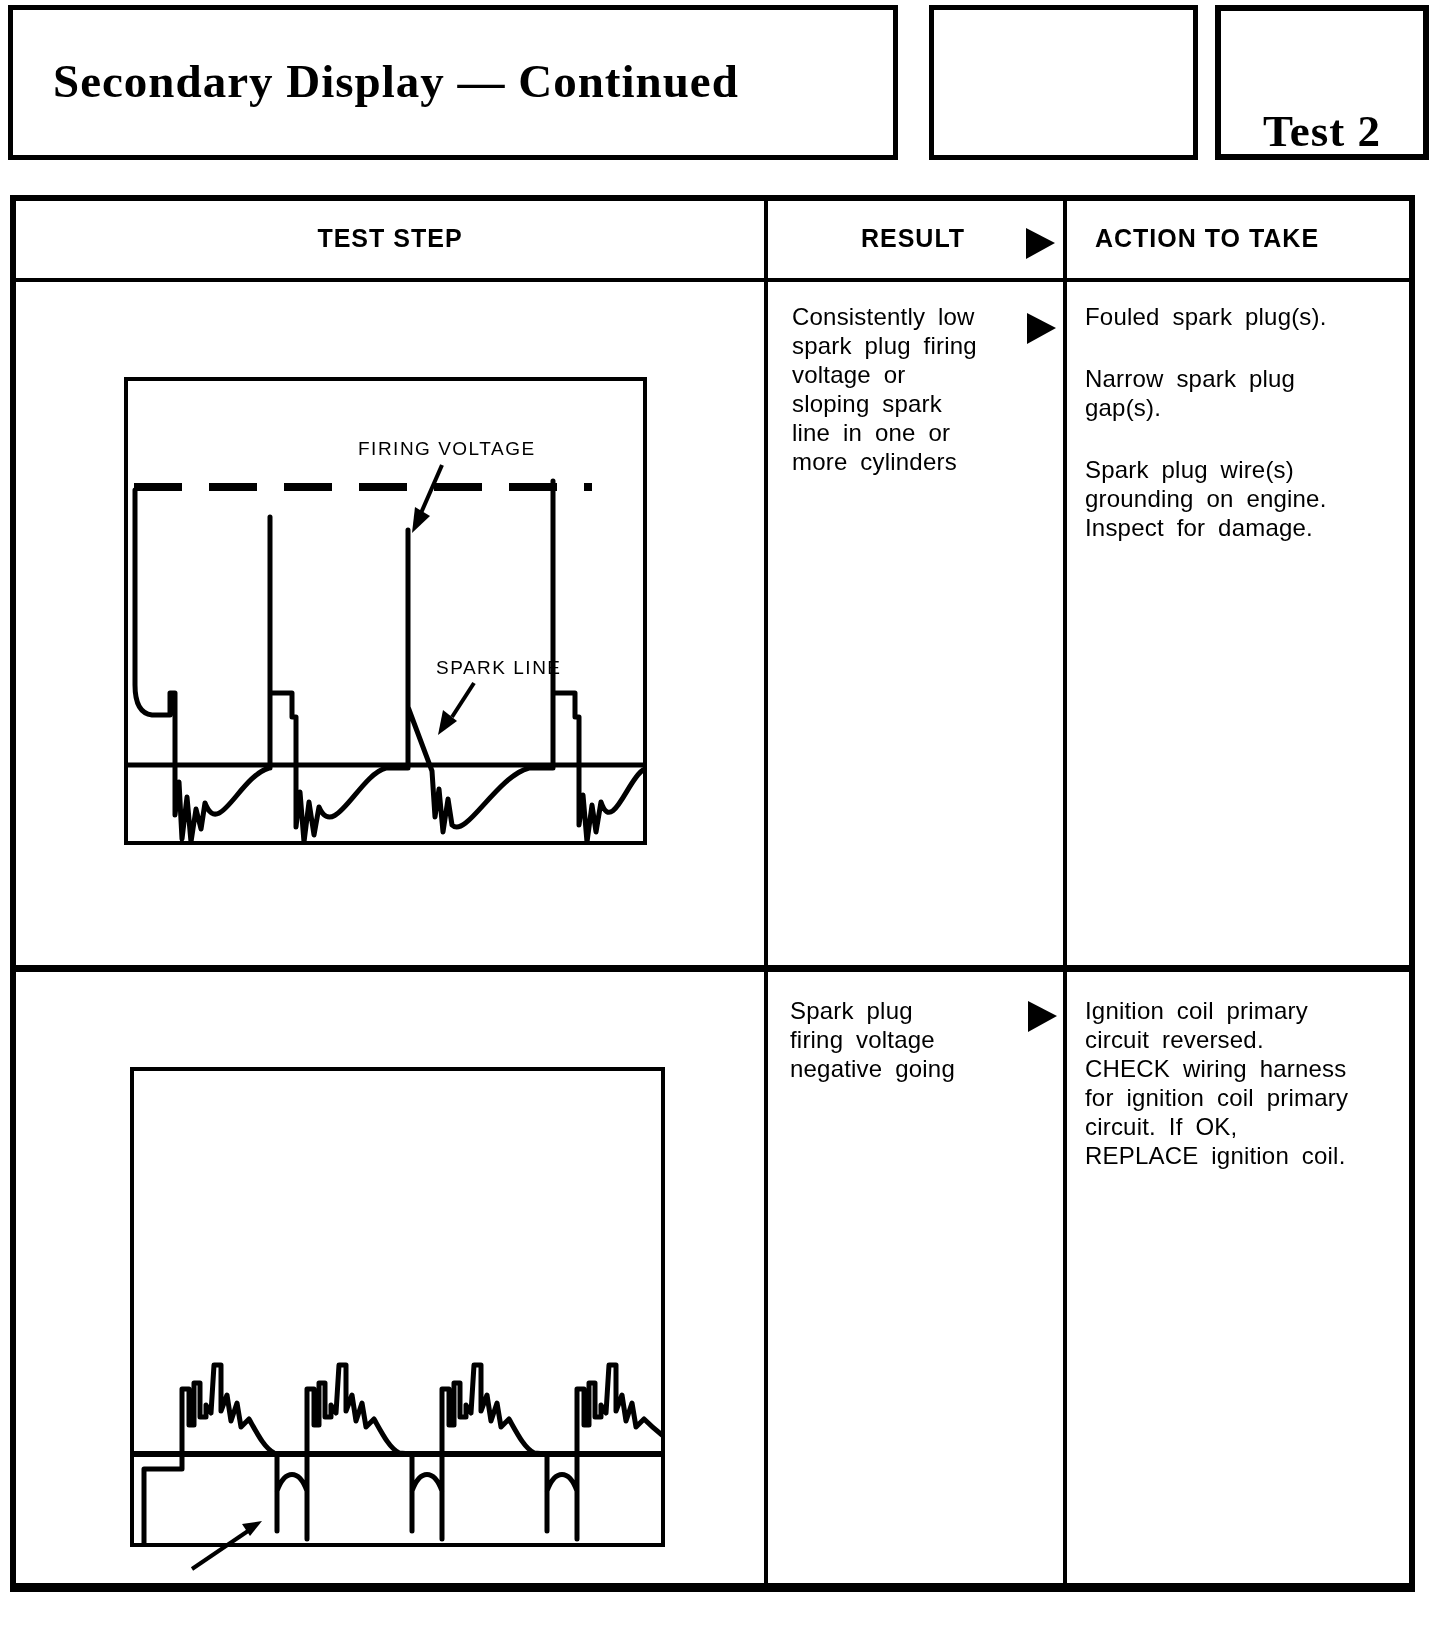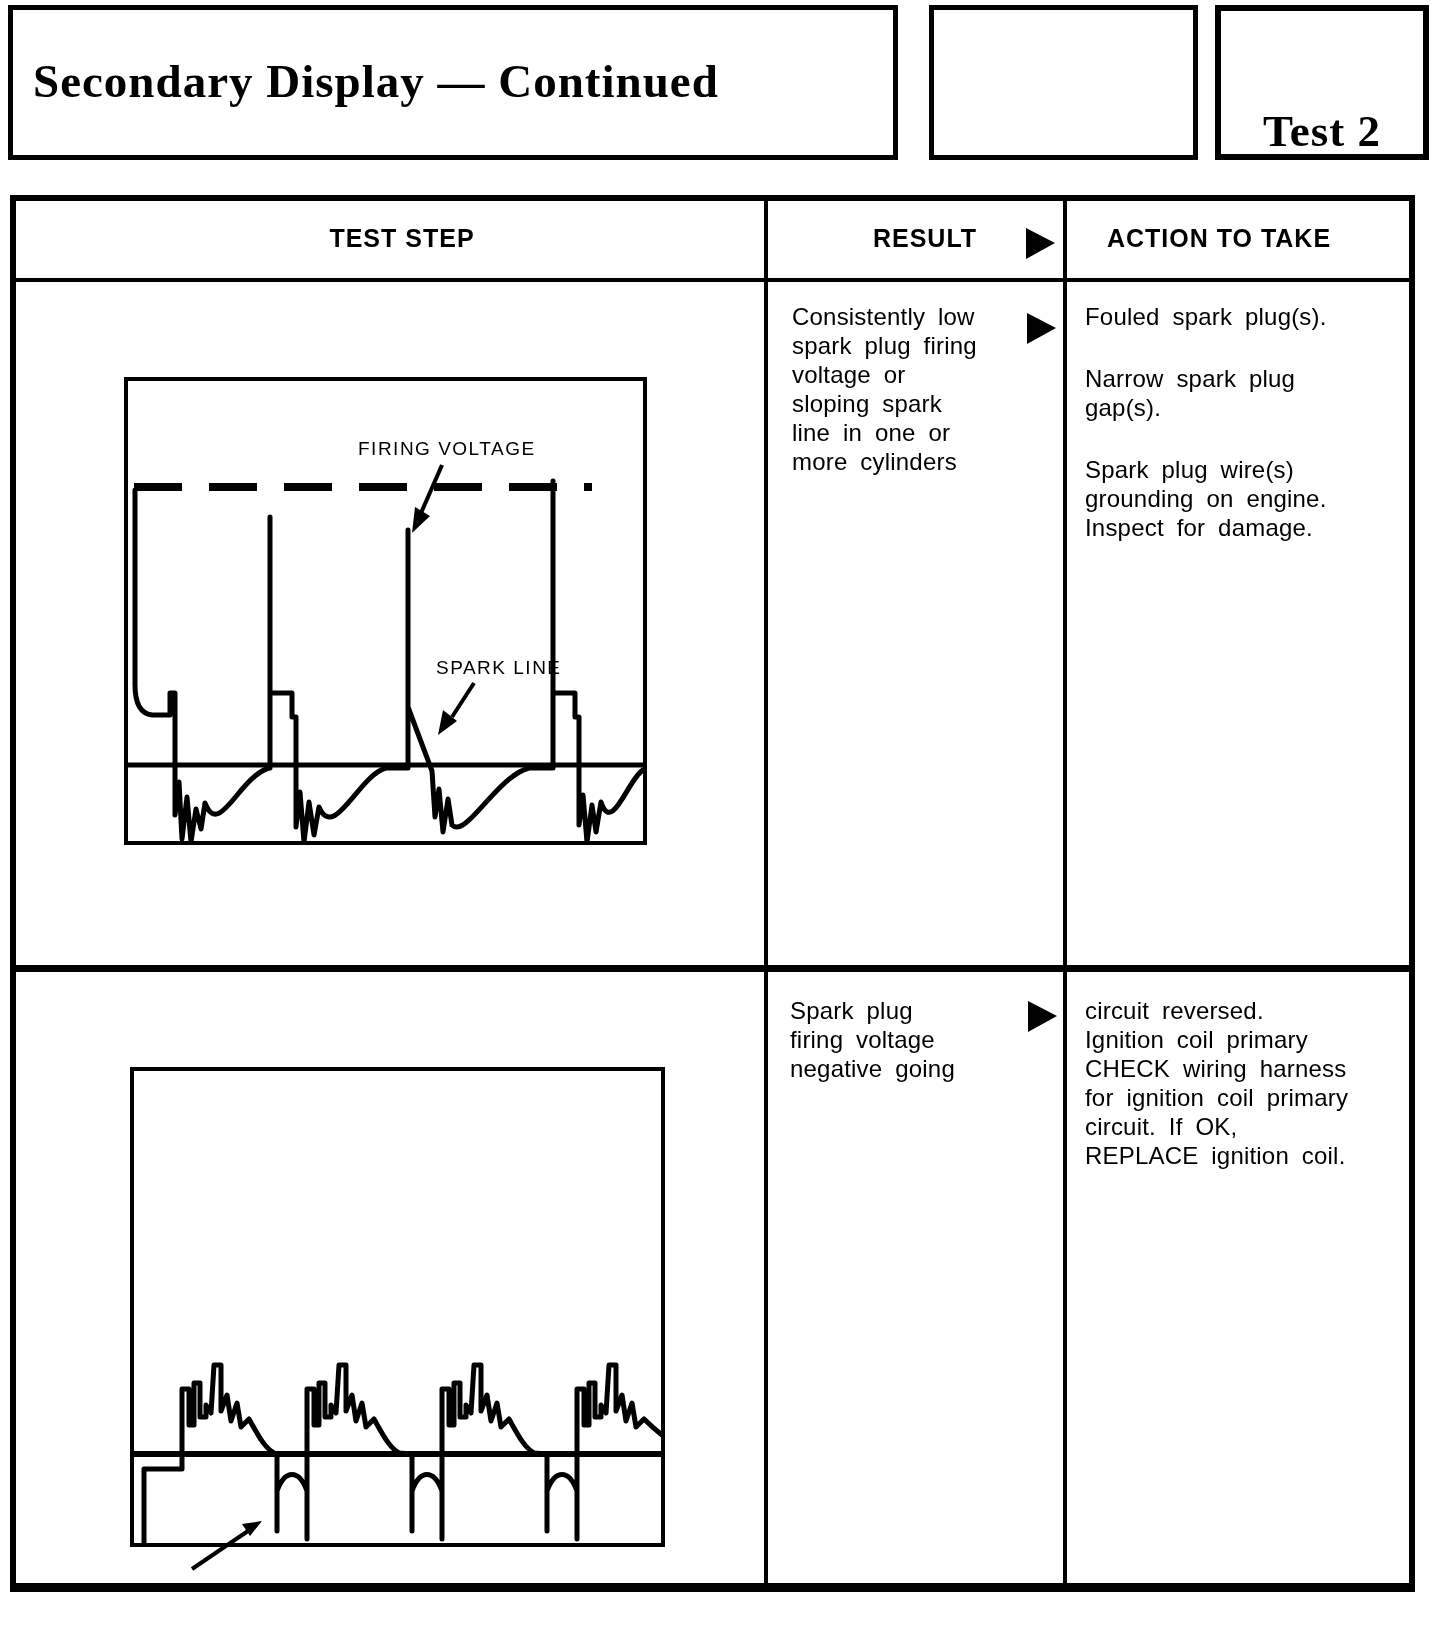--- a/index.html
+++ b/index.html
@@ -5,38 +5,38 @@
   html,body { margin:0; padding:0; }
   body {
     width:1440px; height:1652px; position:relative;
     background:#ffffff; color:#000;
     font-family:"Liberation Sans", sans-serif;
     overflow:hidden;
   }
   .box { position:absolute; background:#fff; border:5px solid #000; box-sizing:border-box; }
   .page-title {
     font-family:"Liberation Serif", serif; font-weight:700;
-    font-size:47px; letter-spacing:1px; white-space:nowrap;
+    font-size:47px; letter-spacing:1px; white-space:nowrap;margin-left:20px;
   }
   .test-label {
     font-family:"Liberation Serif", serif; font-weight:700;
     font-size:45px; letter-spacing:1px;margin-top:48px;
   }
   .diag-table {
     position:absolute; left:10px; top:195px; width:1405px; height:1397px;
     border:6px solid #000; border-bottom-width:9px; box-sizing:border-box;
   }
   .vline, .hline { position:absolute; background:#000; }
   .v1 { left:748px; top:0; bottom:0; width:4px; }
   .v2 { left:1047px; top:0; bottom:0; width:4px; }
   .h-header { left:0; right:0; top:77px; height:4px; }
   .h-row { left:0; right:0; top:764px; height:7px; }
   .col-head {
     position:absolute; top:22px; font-weight:700; font-size:25px;
-    letter-spacing:1px; text-align:center; line-height:30px;padding-left:12px;
+    letter-spacing:1px; text-align:center; line-height:30px;
   }
   .head-test { left:0; width:748px; }
   .head-result { left:772px; width:250px; }
   .head-action { left:1051px; width:280px; }
   .body-text { position:absolute; font-size:24px; line-height:29px; word-spacing:6px; letter-spacing:0.2px; }
   .para { margin:0 0 33px 0; }
   .ptr { position:absolute; width:0; height:0;
          border-left:29px solid #000; border-top:15px solid transparent; border-bottom:16px solid transparent; }
   .ptr-header { left:1010px; top:27px; }
   .ptr-r1 { left:1011px; top:112px; }
@@ -148,22 +148,22 @@
 
   <div class="body-text" style="left:774px; top:795px; width:235px;">
     <div>Spark plug</div>
     <div>firing voltage</div>
     <div>negative going</div>
   </div>
   <span class="ptr ptr-r2"></span>
 
   <div class="body-text" style="left:1069px; top:795px; width:340px;">
     <p class="para">
+      <span style="display:block">Ignition coil primary</span>
       <span style="display:block">circuit reversed.</span>
-      <span style="display:block">Ignition coil primary</span>
       <span style="display:block">CHECK wiring harness</span>
       <span style="display:block">for ignition coil primary</span>
       <span style="display:block">circuit. If OK,</span>
       <span style="display:block">REPLACE ignition coil.</span>
     </p>
   </div>
 
 </div>
 
 </body></html>

